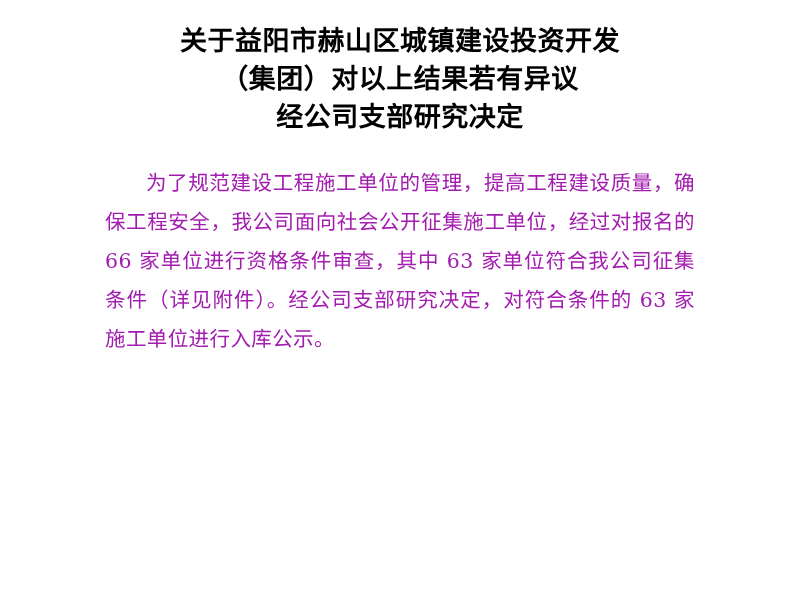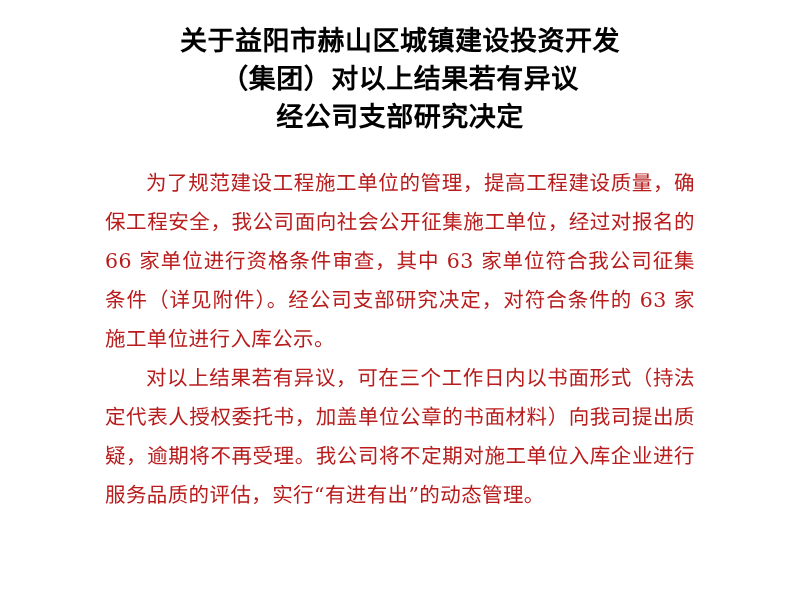--- a/index.html
+++ b/index.html
@@ -44,32 +44,31 @@
   }
   p.para {
     margin: 0 0 0 0;
     font-family: "DejaVu Serif", "Liberation Serif", serif;
     font-size: 20.5px;
     line-height: 39px;
     text-align: justify;
     text-justify: inter-ideograph;
     text-indent: 2em;
     letter-spacing: 0.4px;
-    color: #b91c1c;
+    color: #a21caf;
   }
 </style>
 </head>
 <body>
 
 <div class="page">
 
   <h1 class="doc-title">
     <span class="tline">关于益阳市赫山区城镇建设投资开发</span>
     <span class="tline">（集团）对以上结果若有异议</span>
     <span class="tline">经公司支部研究决定</span>
   </h1>
 
   <div class="body-block">
     <p class="para">为了规范建设工程施工单位的管理，提高工程建设质量，确保工程安全，我公司面向社会公开征集施工单位，经过对报名的 66 家单位进行资格条件审查，其中 63 家单位符合我公司征集条件（详见附件）。经公司支部研究决定，对符合条件的 63 家施工单位进行入库公示。</p>
-    <p class="para">对以上结果若有异议，可在三个工作日内以书面形式（持法定代表人授权委托书，加盖单位公章的书面材料）向我司提出质疑，逾期将不再受理。我公司将不定期对施工单位入库企业进行服务品质的评估，实行“有进有出”的动态管理。</p>
   </div>
 
 </div>
 
 </body></html>

